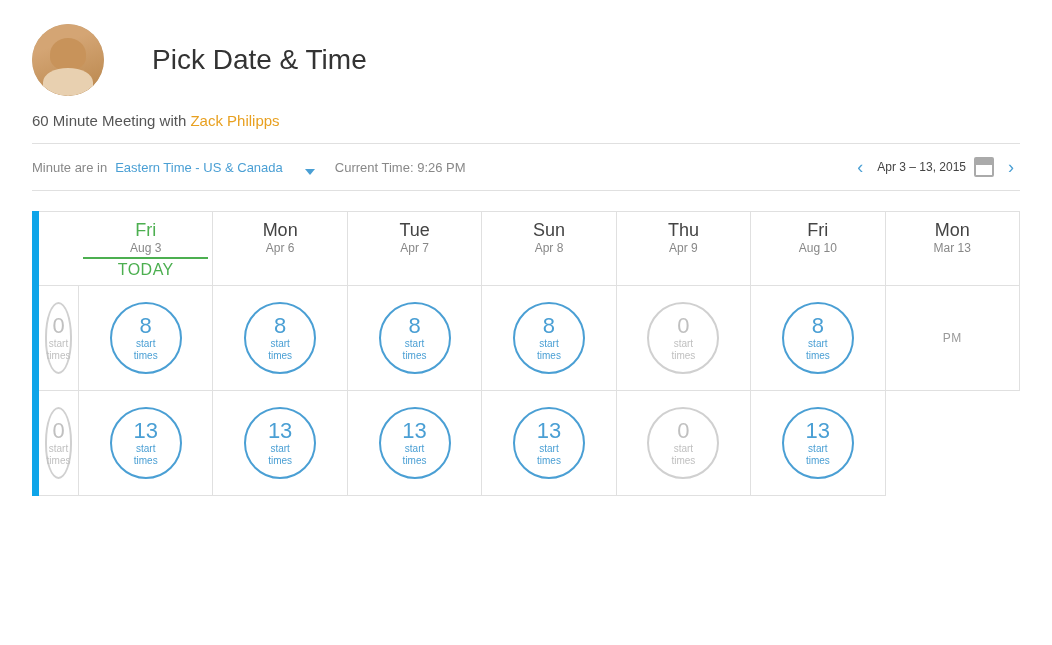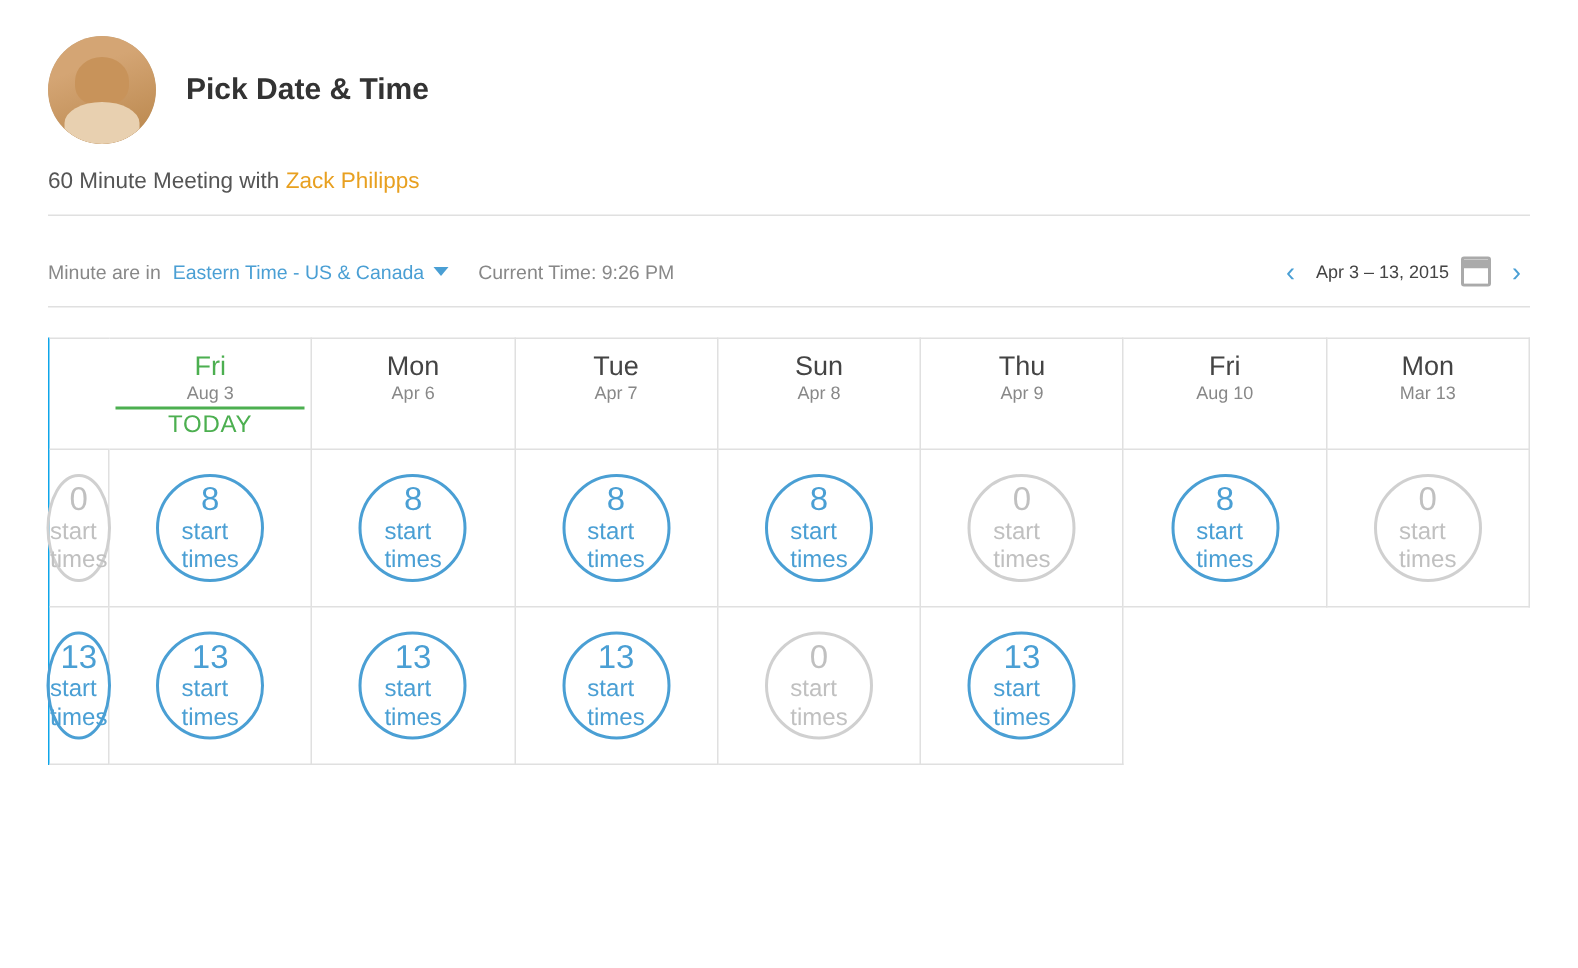--- a/index.html
+++ b/index.html
@@ -52,28 +52,29 @@
       position: absolute;
       bottom: 0;
       left: 50%;
       transform: translateX(-50%);
       width: 50px;
       height: 28px;
       background: #e8d0b0;
       border-radius: 50% 50% 0 0;
     }
     .page-title {
-      font-size: 20px;
-      font-weight: 700;
+      font-size: 28px;
+      font-weight: 400;
       color: #333;
+      margin-left: 28px;
     }
     .meeting-info {
       font-size: 15px;
       color: #555;
-      margin-bottom: 14px;
+      margin-bottom: 0;
       padding-bottom: 14px;
       border-bottom: 1px solid #e0e0e0;
     }
     .meeting-info .name {
       color: #e8a020;
       font-weight: 500;
     }
     .timezone-bar {
       display: flex;
       align-items: center;
@@ -84,22 +85,22 @@
     .times-label {
       color: #888;
       margin-right: 8px;
       font-size: 13px;
     }
     .timezone-select {
       color: #4a9fd4;
       font-size: 13px;
       cursor: pointer;
       display: flex;
-      align-items: center;
-      gap: 4px;
+      align-items: flex-end;
+      gap: 20px;
     }
     .chevron-down {
       width: 0;
       height: 0;
       border-left: 5px solid transparent;
       border-right: 5px solid transparent;
       border-top: 6px solid #4a9fd4;
       display: inline-block;
       margin-left: 2px;
     }
@@ -141,21 +142,21 @@
       height: 6px;
     }
     .calendar-icon-body {
       flex: 1;
       background: #fff;
     }
     
     .calendar-grid {
       display: grid;
       grid-template-columns: 40px repeat(7, 1fr);
-      border-left: 1px solid #0ea5e9;
+      border-left: 7px solid #0ea5e9;
     }
     .col-header {
       text-align: center;
       padding: 8px 4px 6px;
       border-right: 1px solid #e0e0e0;
       border-top: 1px solid #e0e0e0;
       border-bottom: 1px solid #e0e0e0;
     }
     .col-header:first-child {
       border-right: none;
@@ -226,22 +227,22 @@
       font-weight: 300;
       line-height: 1.1;
     }
     .time-circle.active .circle-number {
       color: #4a9fd4;
     }
     .time-circle.inactive .circle-number {
       color: #c0c0c0;
     }
     .circle-label {
-      font-size: 16px;
-      text-align: left;
+      font-size: 10px;
+      text-align: center;
       line-height: 1.2;
     }
     .time-circle.active .circle-label {
       color: #4a9fd4;
     }
     .time-circle.inactive .circle-label {
       color: #c0c0c0;
     }
   </style>
 </head>
@@ -355,20 +356,21 @@
       </div>
     </div>
 
     <div class="time-cell">
       <div class="time-circle active">
         <span class="circle-number">8</span>
         <span class="circle-label">start<br>times</span>
       </div>
     </div>
 
+    <div class="row-label-cell">PM</div>
 
     <div class="time-cell">
       <div class="time-circle inactive">
         <span class="circle-number">0</span>
         <span class="circle-label">start<br>times</span>
       </div>
     </div>
 
     <div class="time-cell">
       <div class="time-circle active">

